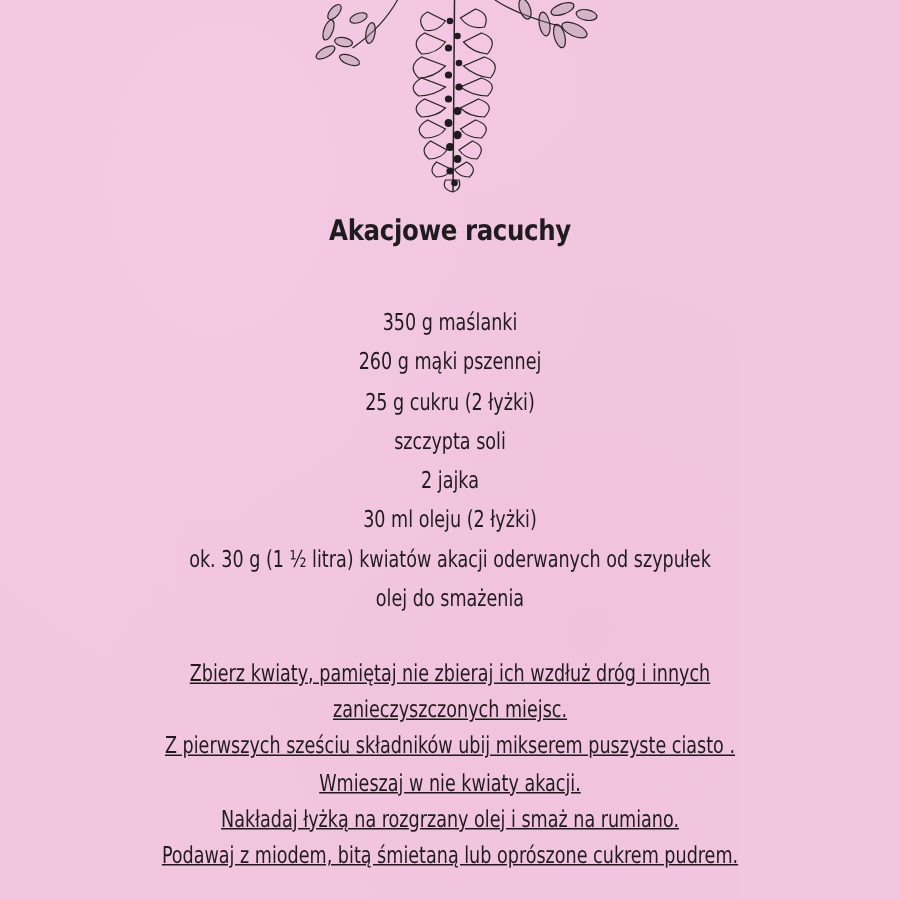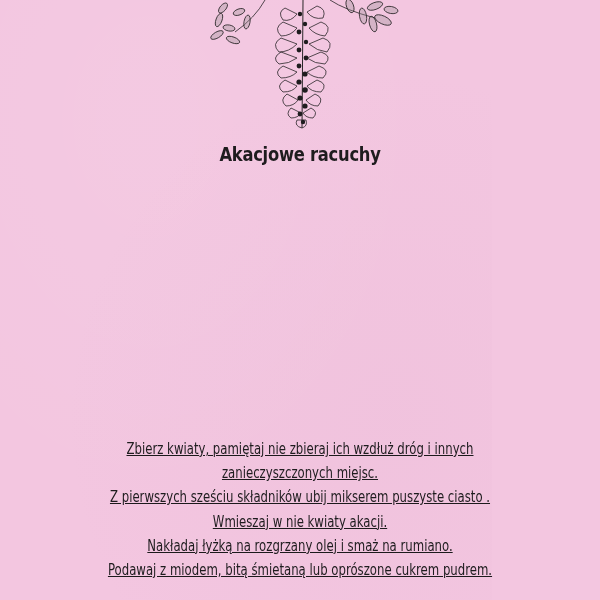--- a/index.html
+++ b/index.html
@@ -135,20 +135,30 @@
         <circle cx="95" cy="98" r="2.6"></circle>
         <circle cx="100" cy="106" r="2.6"></circle>
         <circle cx="95" cy="114" r="2.4"></circle>
         <circle cx="98" cy="122" r="2.2"></circle>
       </g>
     </g>
   </svg>
 
   <div class="title">Akacjowe racuchy</div>
 
+  <ul class="ingredients">
+    <li class="line">350 g maślanki</li>
+    <li class="line">260 g mąki pszennej</li>
+    <li class="line">25 g cukru (2 łyżki)</li>
+    <li class="line">szczypta soli</li>
+    <li class="line">2 jajka</li>
+    <li class="line">30 ml oleju (2 łyżki)</li>
+    <li class="line">ok. 30 g (1 ½ litra) kwiatów akacji oderwanych od szypułek</li>
+    <li class="line">olej do smażenia</li>
+  </ul>
 
   <div class="steps">
     <span class="line">Zbierz kwiaty, pamiętaj nie zbieraj ich wzdłuż dróg i innych</span>
     <span class="line">zanieczyszczonych miejsc.</span>
     <span class="line">Z pierwszych sześciu składników ubij mikserem puszyste ciasto .</span>
     <span class="line">Wmieszaj w nie kwiaty akacji.</span>
     <span class="line">Nakładaj łyżką na rozgrzany olej i smaż na rumiano.</span>
     <span class="line">Podawaj z miodem, bitą śmietaną lub oprószone cukrem pudrem.</span>
   </div>
 

